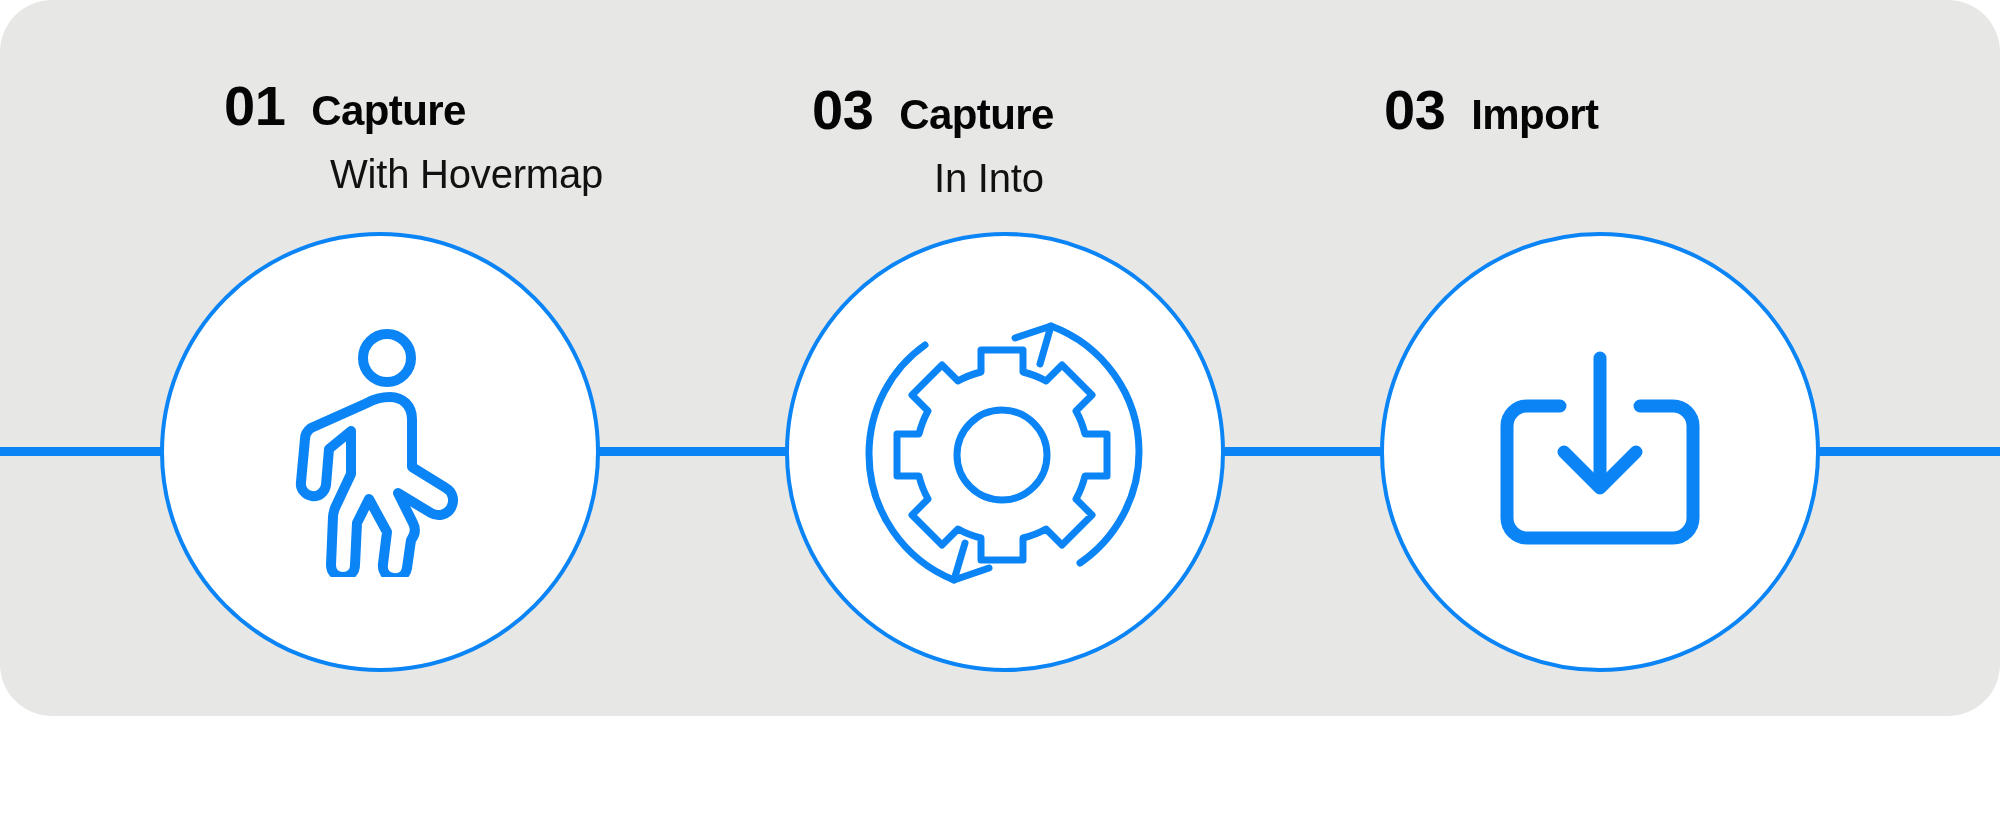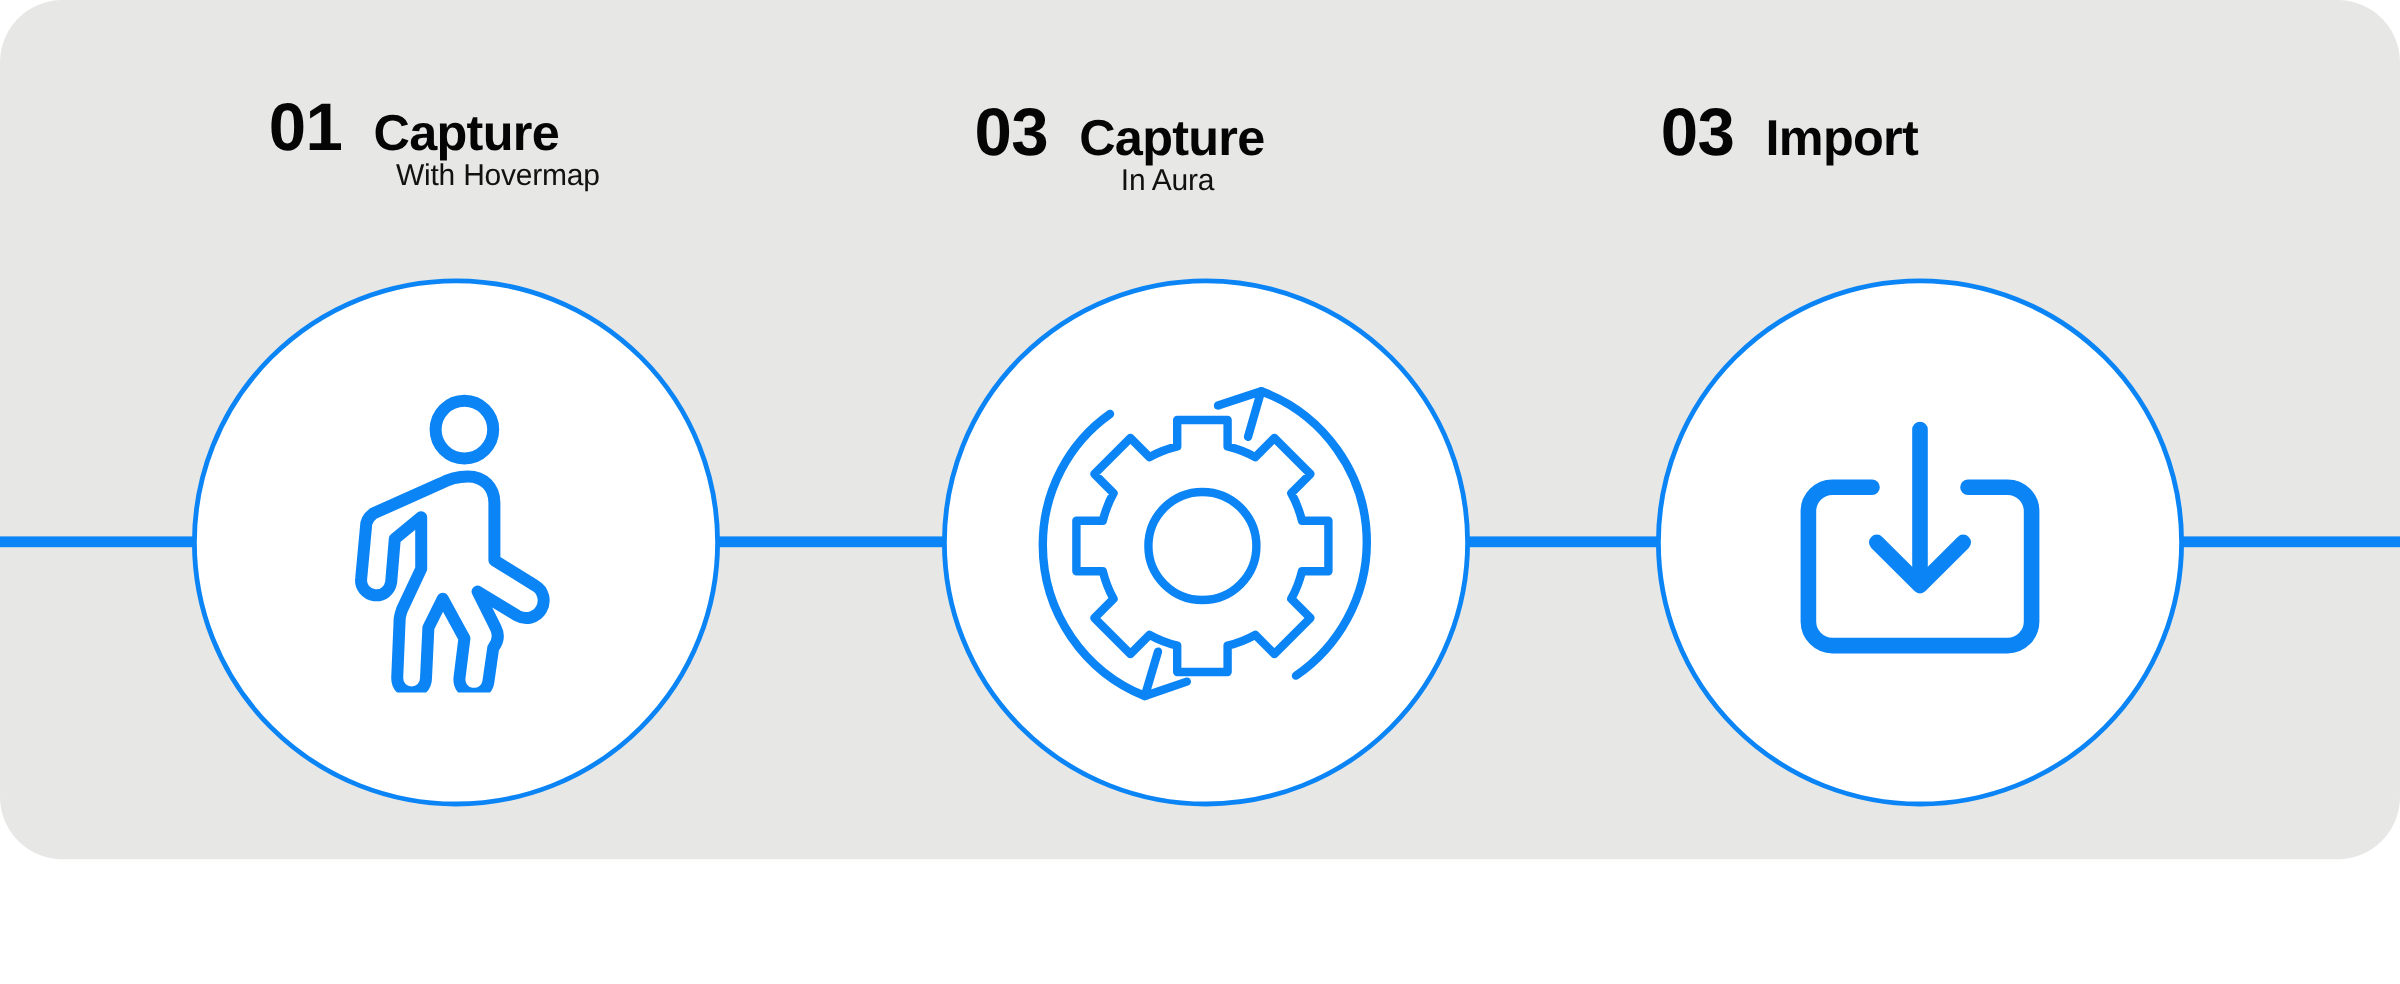--- a/index.html
+++ b/index.html
@@ -75,24 +75,25 @@
     line-height: 1;
   }
   .step-title {
     font-size: 42px;
     font-weight: 700;
     color: #050505;
     letter-spacing: -0.6px;
     line-height: 1;
   }
   .step-sub {
-    font-size: 25px;
+    font-size: 40px;
     font-weight: 400;
     color: #111111;
     line-height: 1;
+    margin-top: 20px;
     letter-spacing: -0.2px;
   }
   .sub-1 { margin-left: 106px; }
   .sub-2 { margin-left: 122px; }
   .sub-3 { margin-left: 128px; }
 </style>
 </head>
 <body>
 
 <div class="canvas">
@@ -149,21 +150,21 @@
       <span class="step-title">Capture</span>
     </div>
     <div class="step-sub sub-1">With Hovermap</div>
   </div>
 
   <div class="step-label label-2">
     <div class="label-head">
       <span class="step-num">03</span>
       <span class="step-title">Capture</span>
     </div>
-    <div class="step-sub sub-2">In Aura</div>
+    <div class="step-sub sub-2">In Into</div>
   </div>
 
   <div class="step-label label-3">
     <div class="label-head">
       <span class="step-num">03</span>
       <span class="step-title">Import</span>
     </div>
   </div>
 
 </div>

